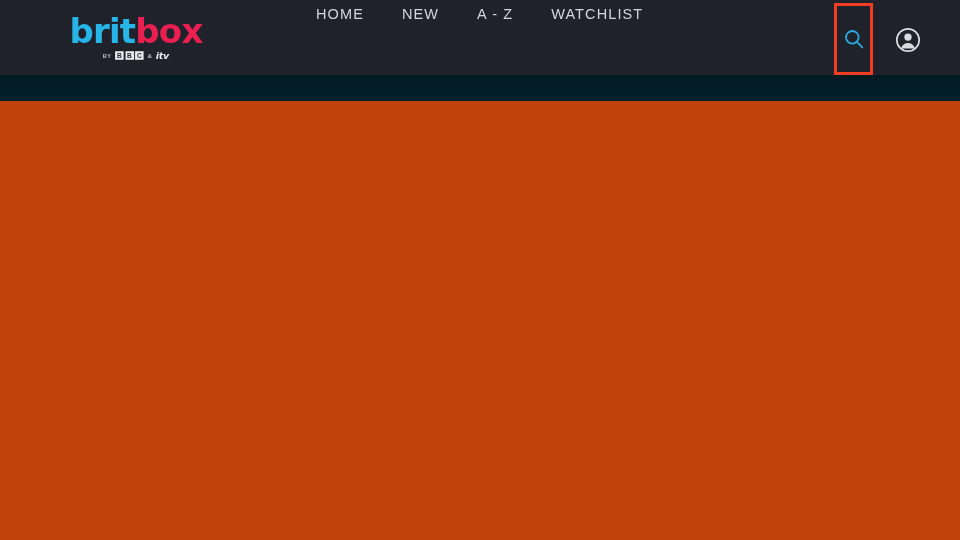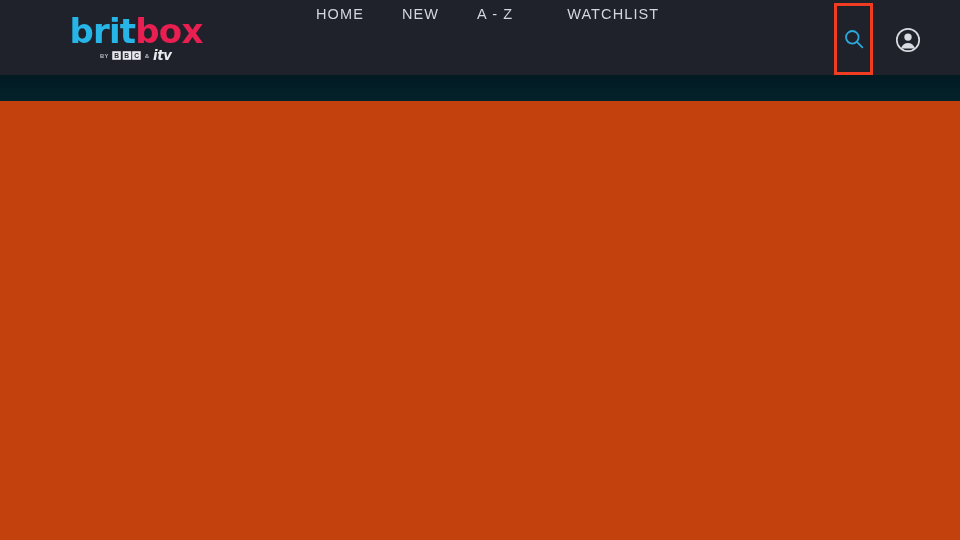--- a/index.html
+++ b/index.html
@@ -52,37 +52,37 @@
   }
   .bbc-blocks { display:flex; gap:1.5px; }
   .bbc-blocks span {
     display:inline-block; width:9px; height:9px;
     background:#e9eaee; color:#1f222b;
     font-size:7px; font-weight:700; line-height:9px;
     text-align:center; font-family:"Liberation Sans", sans-serif;
   }
   .logo-amp { color:#b9bcc4; font-size:6.5px; font-weight:700; margin:0 2px; }
   .logo-itv {
-    color:#e9eaee; font-size:14px; font-weight:700;
+    color:#e9eaee; font-size:10px; font-weight:700;
     font-style:italic; line-height:9px; letter-spacing:-0.3px;
     font-family:"DejaVu Sans", sans-serif;
   }
 
   
   .nav {
     position:absolute; left:316px; top:0; height:75px;
     display:flex; align-items:flex-start; gap:0;
   }
   .nav-item {
     color:#d2d6de; font-size:14.5px; letter-spacing:1.1px;
     padding:6px 0; margin-right:38px;
     cursor:pointer; white-space:nowrap;
     font-family:"Liberation Sans", sans-serif;
   }
-  .nav-item:last-child { margin-right:0;margin-left:16px; }
+  .nav-item:last-child { margin-right:0; }
 
   
   .hdr-search {
     position:absolute; left:834px; top:3px;
     width:39px; height:72px;
     display:flex; align-items:center; justify-content:center;
     cursor:pointer;
   }
   .hdr-highlight {
     position:absolute; left:834px; top:3px;

